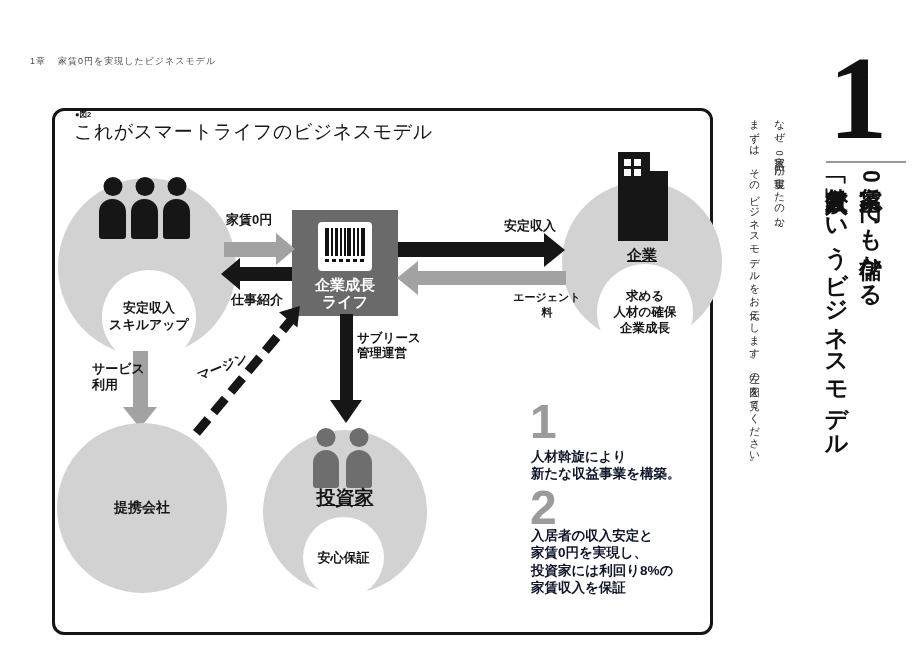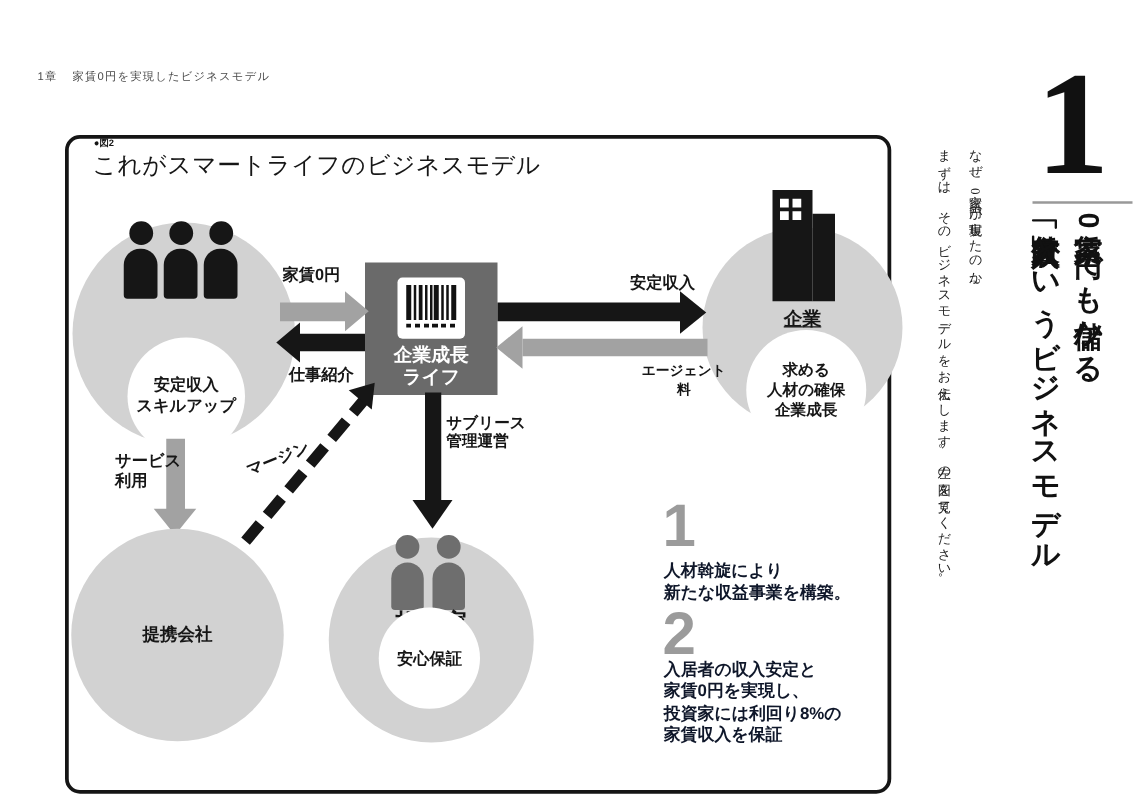--- a/index.html
+++ b/index.html
@@ -171,21 +171,21 @@
   <div class="abs circle" style="left:57px;top:423px;width:170px;height:170px;display:flex;align-items:center;justify-content:center;">
     <div class="b" style="font-size:14px;">提携会社</div>
   </div>
 
   <div class="abs circle" style="left:263px;top:430px;width:164px;height:164px;"></div>
   <div class="abs" style="left:313px;top:428px;display:flex;gap:7px;">
     <span class="person p-inv"></span>
     <span class="person p-inv"></span>
   </div>
   <div class="abs ctr b" style="left:263px;top:485px;width:164px;font-size:19px;text-decoration:underline;">投資家</div>
-  <div class="abs inner" style="left:303px;top:486px;width:81px;height:81px;">
+  <div class="abs inner" style="left:303px;top:517px;width:81px;height:81px;">
     <div class="b ctr" style="font-size:13px;">安心保証</div>
   </div>
 
   <div class="abs noteNum" style="left:530px;top:398px;">1</div>
   <div class="abs noteTxt ml" style="left:531px;top:448px;">人材斡旋により
 新たな収益事業を構築。</div>
   <div class="abs noteNum" style="left:530px;top:484px;">2</div>
   <div class="abs noteTxt ml" style="left:531px;top:527px;">入居者の収入安定と
 家賃0円を実現し、
 投資家には利回り8%の

